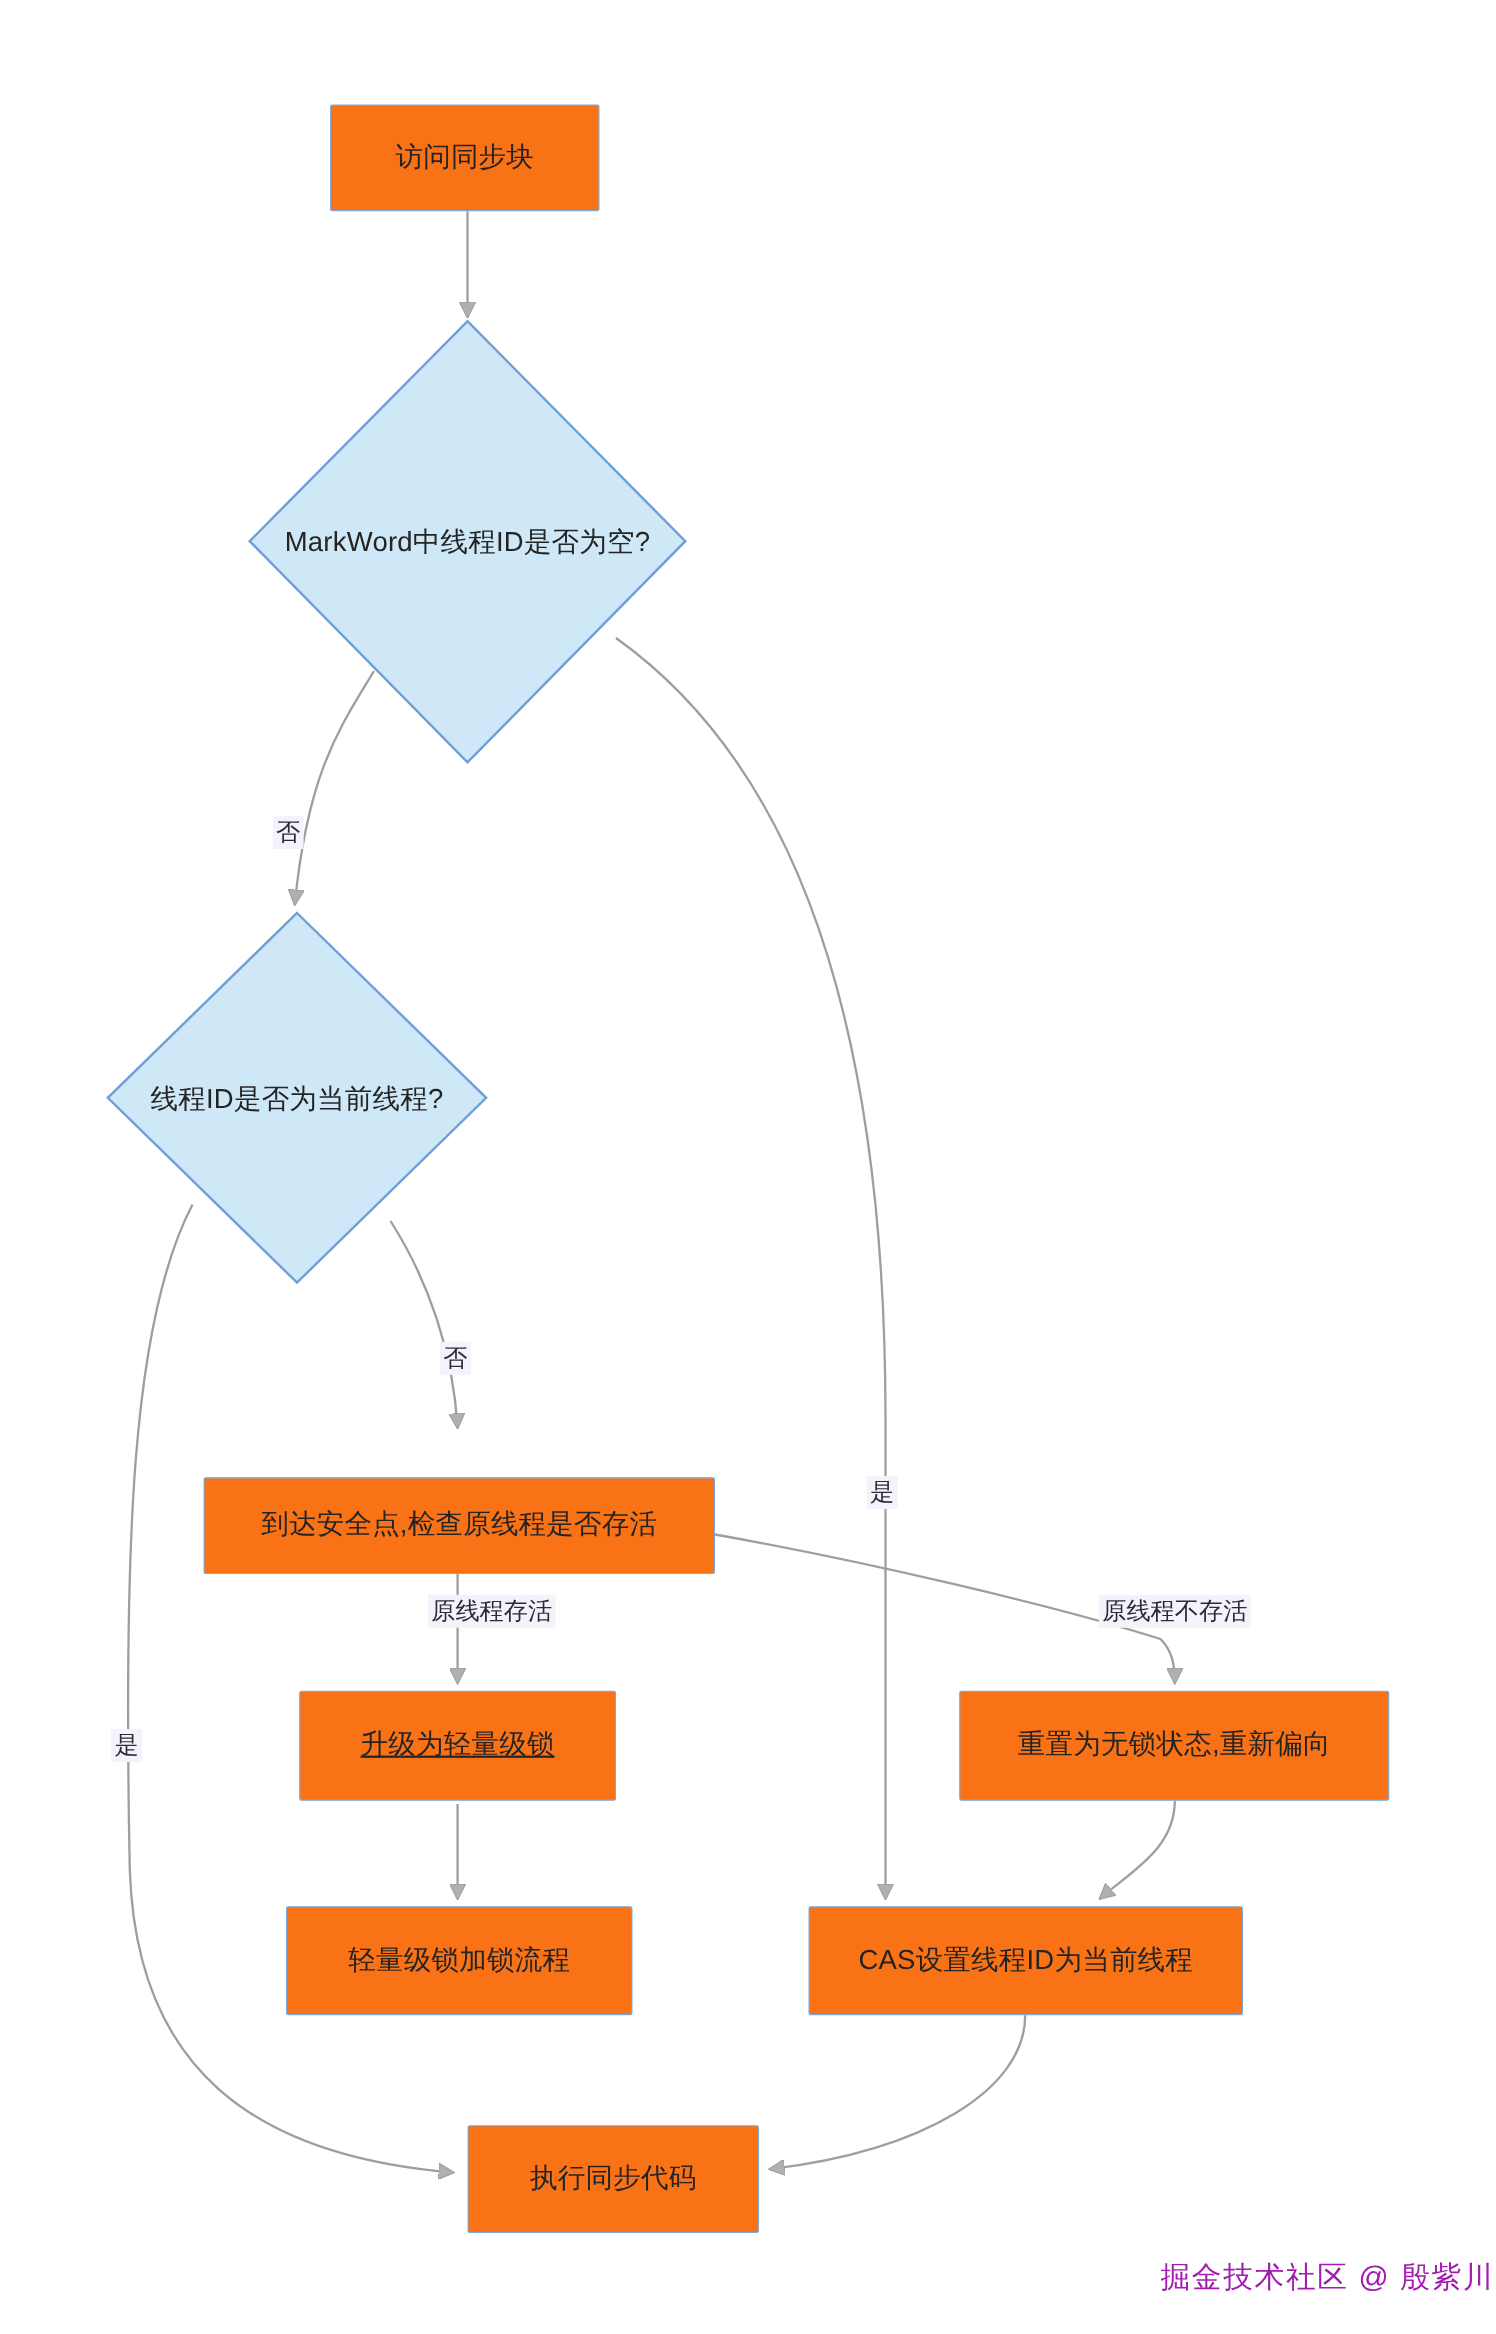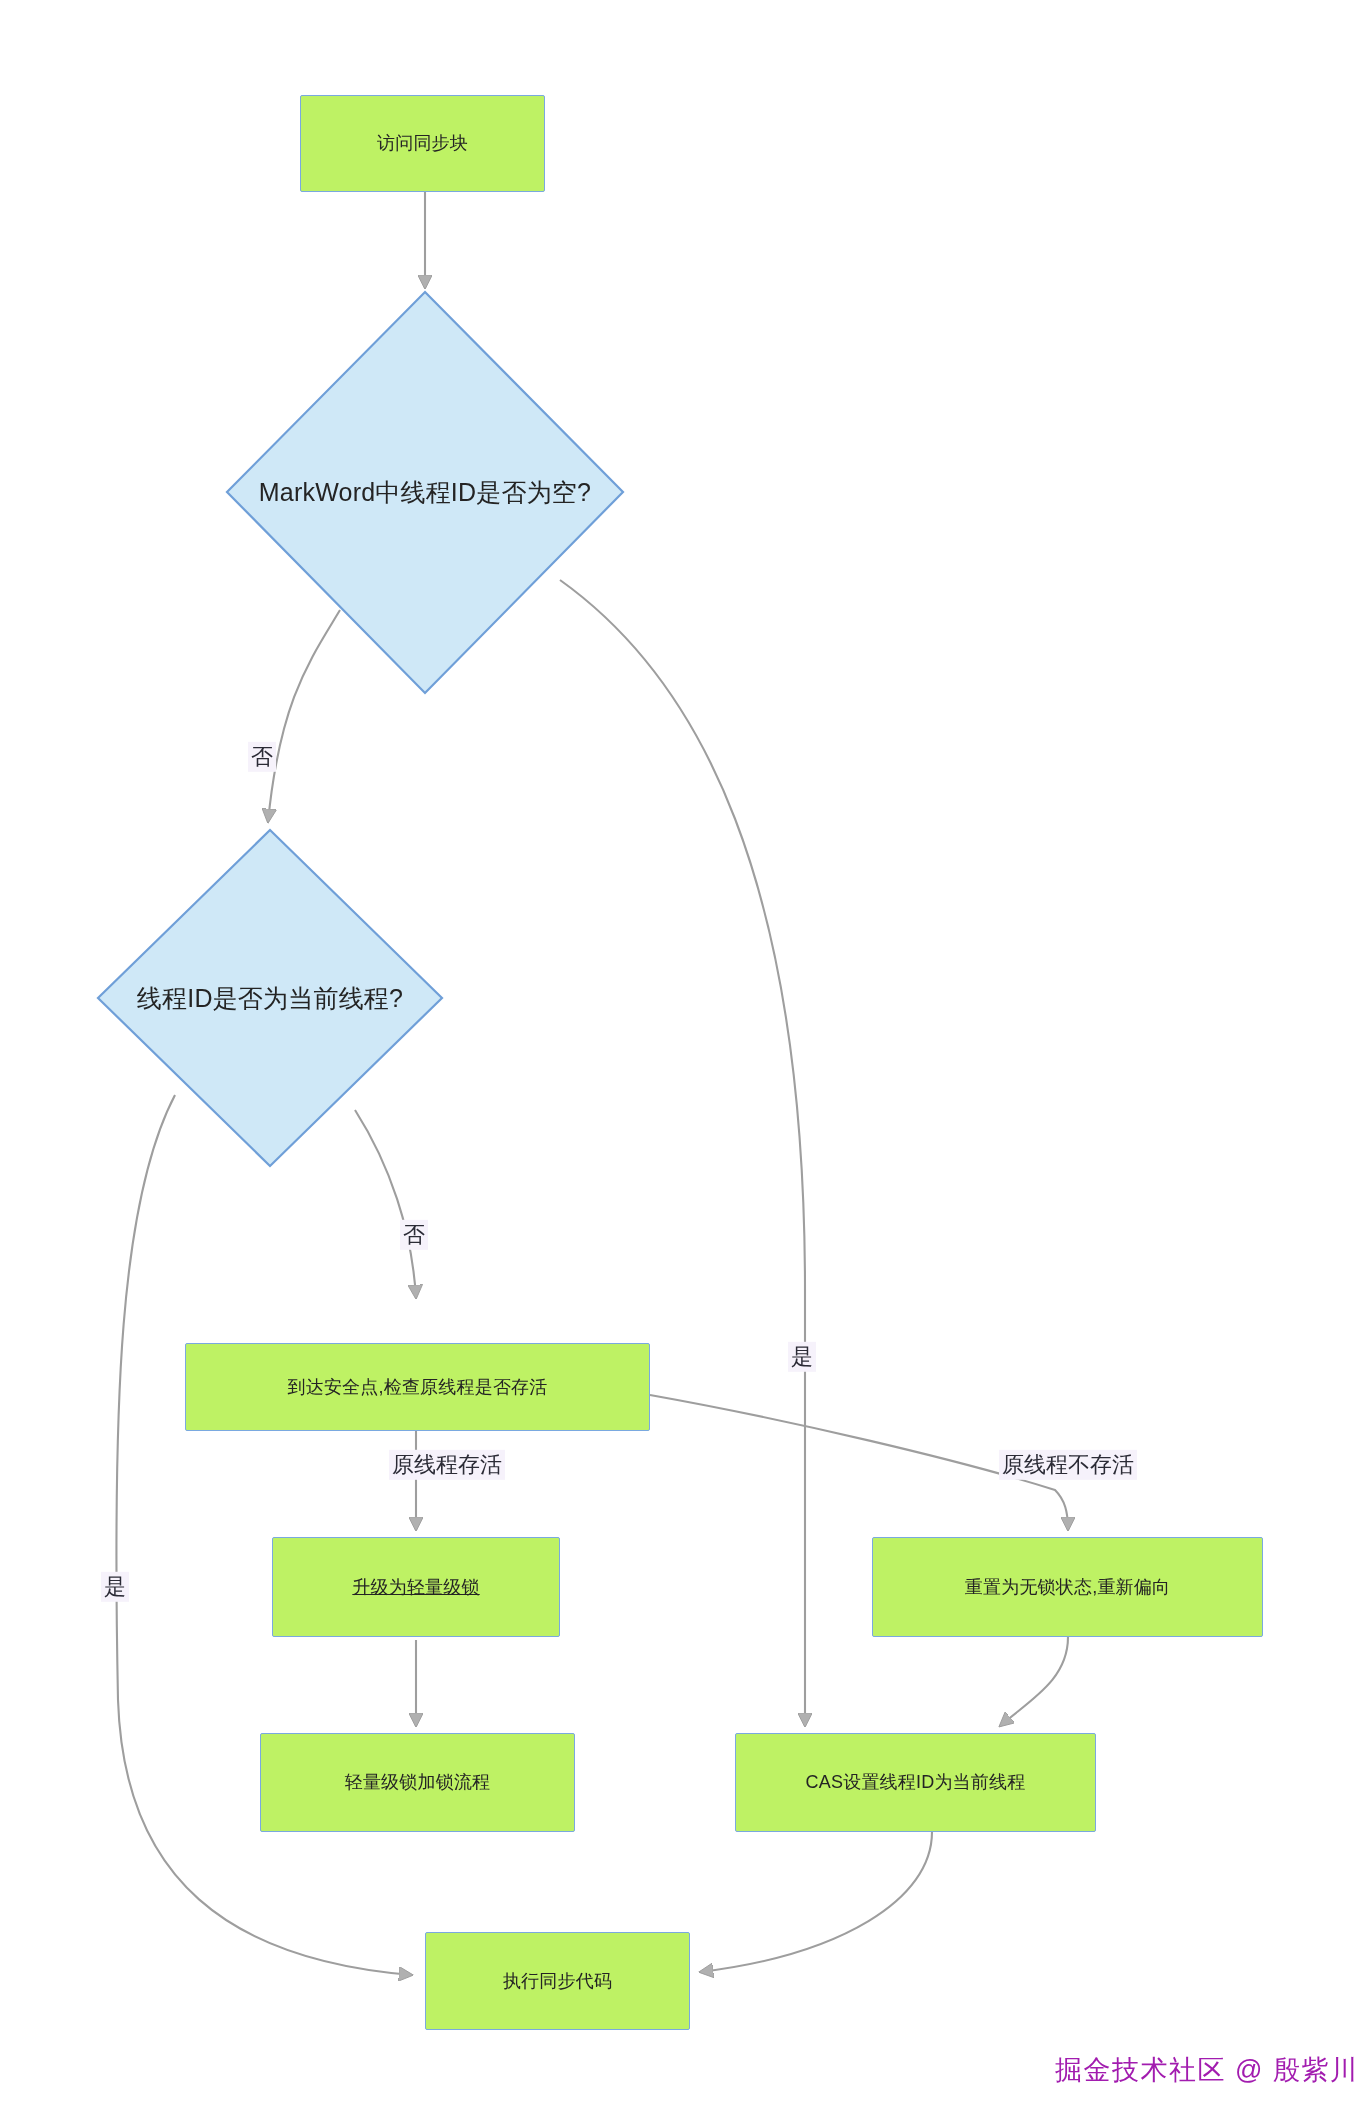--- a/index.html
+++ b/index.html
@@ -31,25 +31,25 @@
   }
   .node {
     position: absolute;
     box-sizing: border-box;
     display: flex;
     align-items: center;
     justify-content: center;
     text-align: center;
   }
   .rect-node {
-    background: #bef264;
+    background: #f97316;
     border: 1.6px solid #7aa9e0;
     border-radius: 2px;
     color: #242424;
-    font-size: 18px;
+    font-size: 25px;
     letter-spacing: 0.2px;
     line-height: 1.25;
   }
   .diamond-wrap {
     position: absolute;
   }
   .diamond-wrap svg {
     position: absolute;
     left: 0;
     top: 0;
@@ -149,21 +149,21 @@
   </div>
 
   <div class="node rect-node" style="left:872px; top:1537px; width:391px; height:100px;">
     <span>重置为无锁状态,重新偏向</span>
   </div>
 
   <div class="node rect-node" style="left:260px; top:1733px; width:315px; height:99px;">
     <span>轻量级锁加锁流程</span>
   </div>
 
-  <div class="node rect-node" style="left:735px; top:1733px; width:361px; height:99px;">
+  <div class="node rect-node" style="left:735px; top:1733px; width:395px; height:99px;">
     <span>CAS设置线程ID为当前线程</span>
   </div>
 
   <div class="node rect-node" style="left:425px; top:1932px; width:265px; height:98px;">
     <span>执行同步代码</span>
   </div>
 
   <div class="edge-label" style="left:262px; top:757px;">否</div>
 
   <div class="edge-label" style="left:802px; top:1357px;">是</div>

